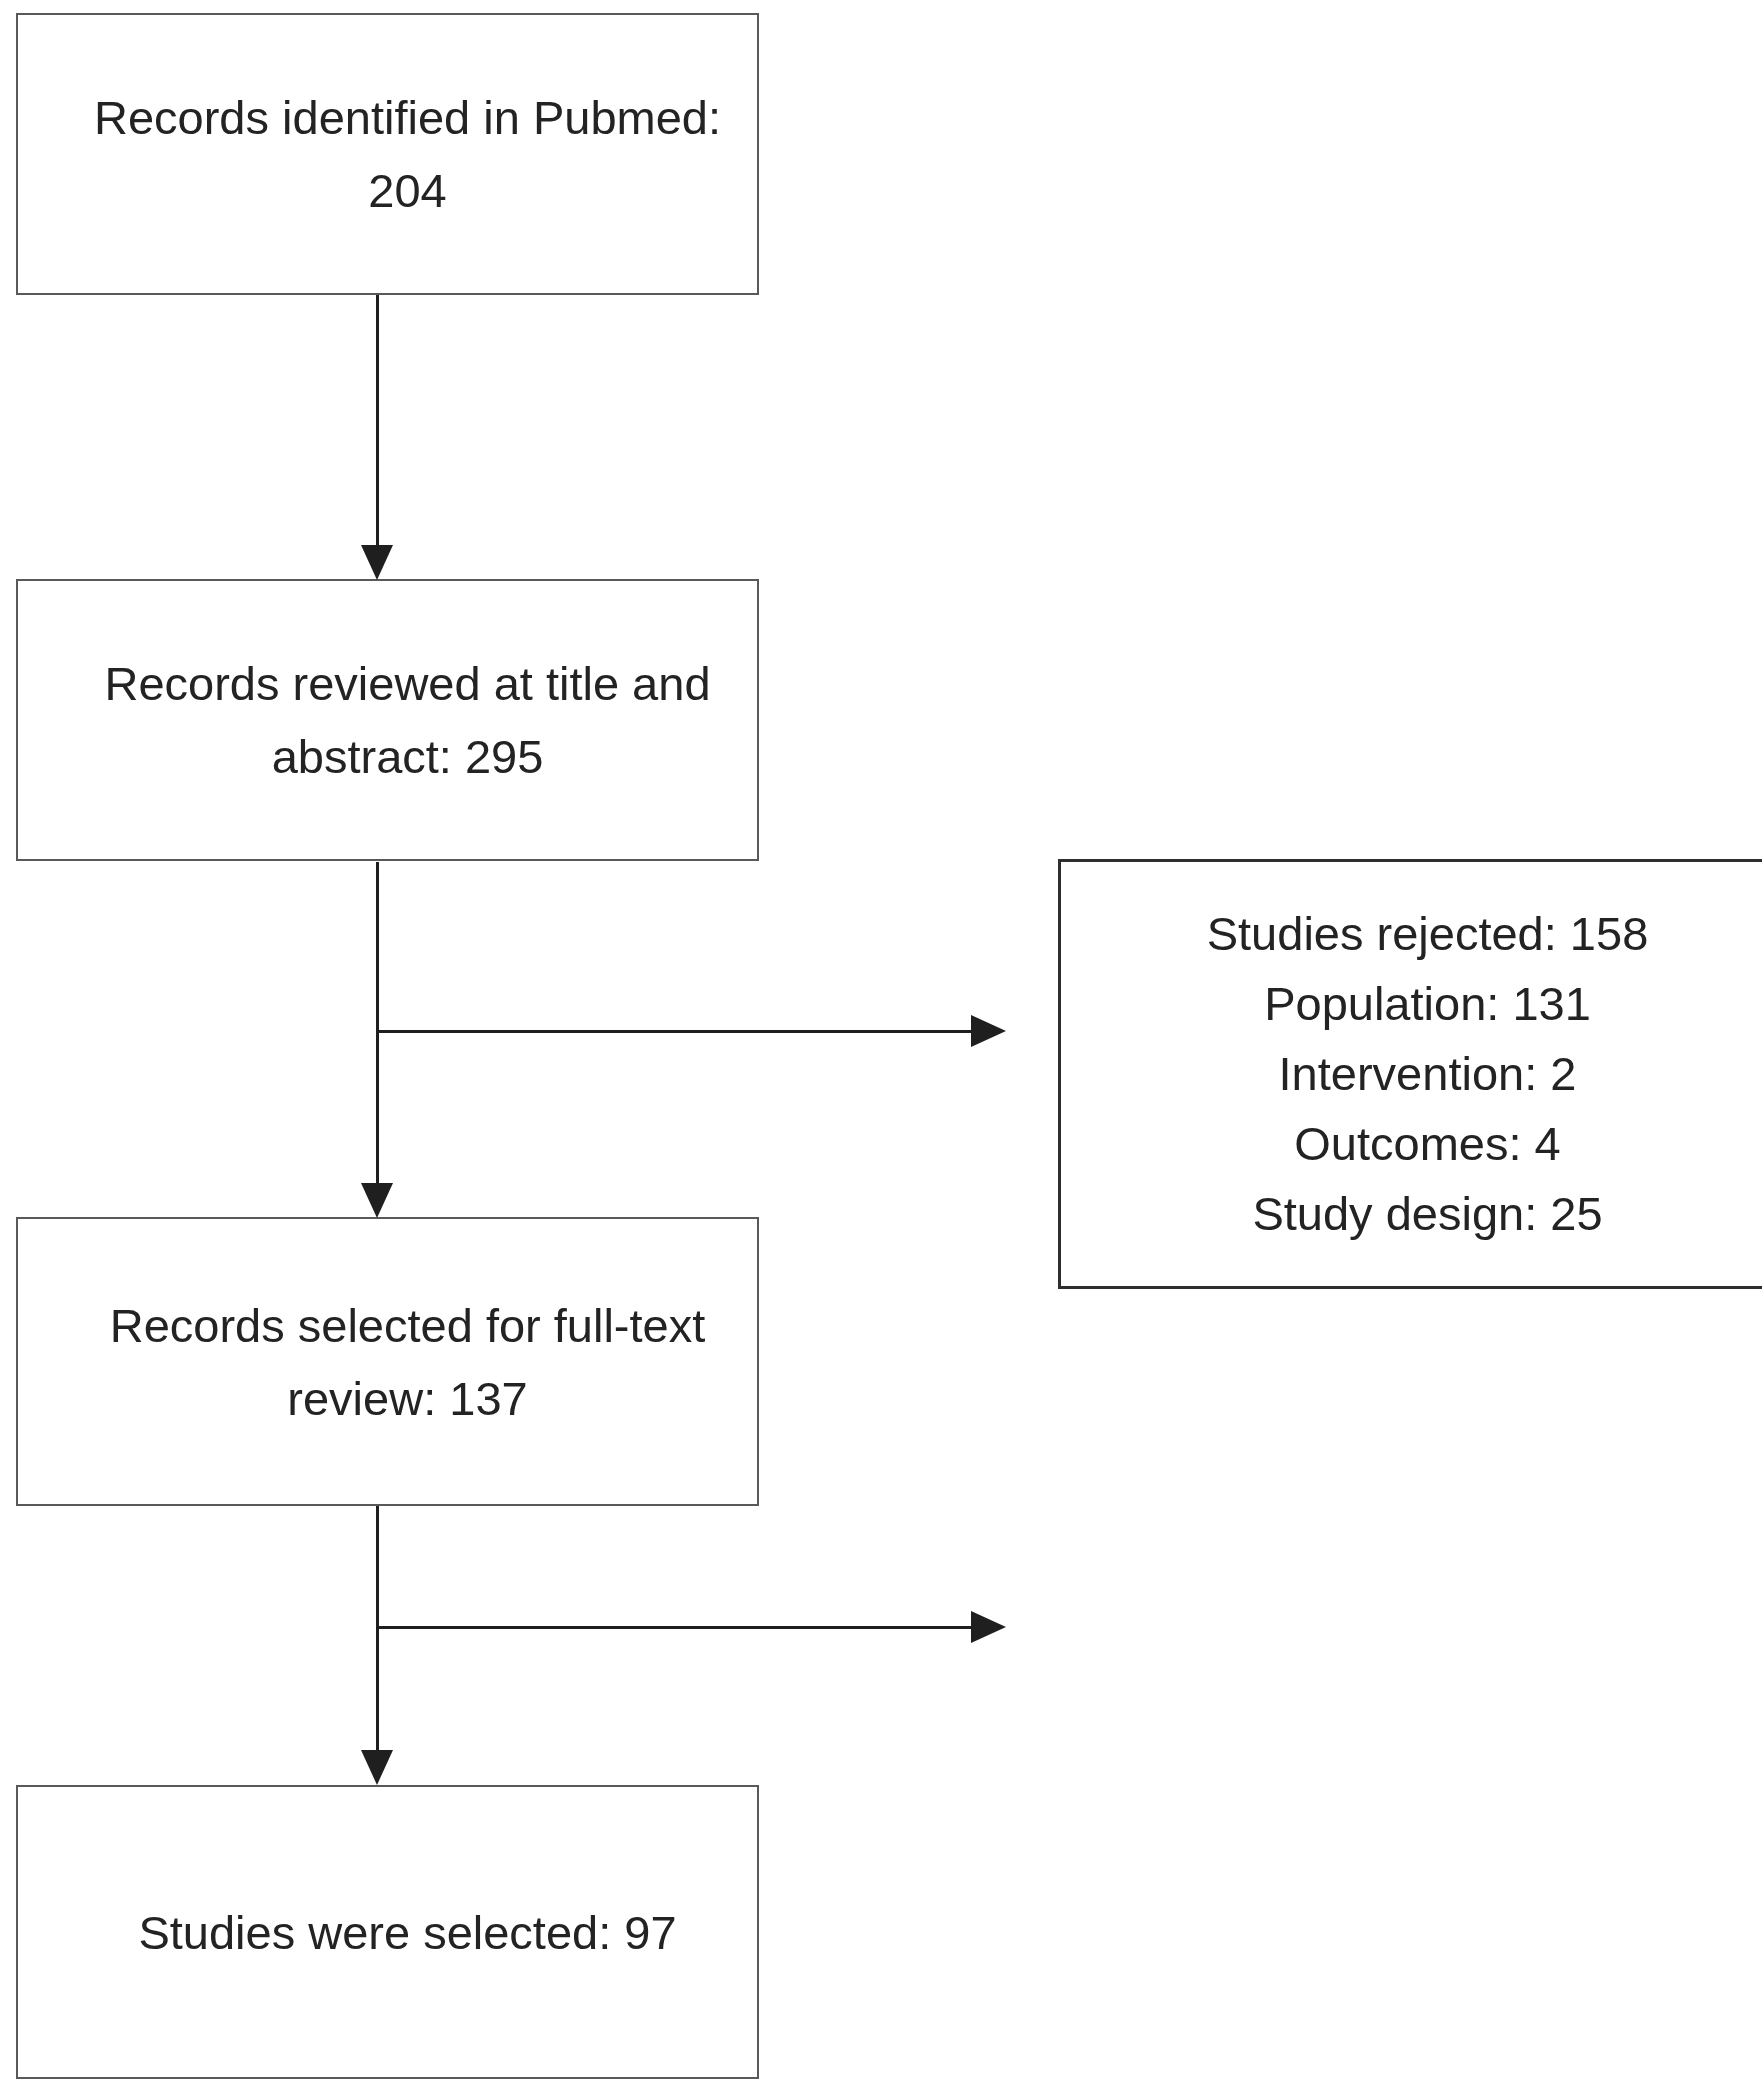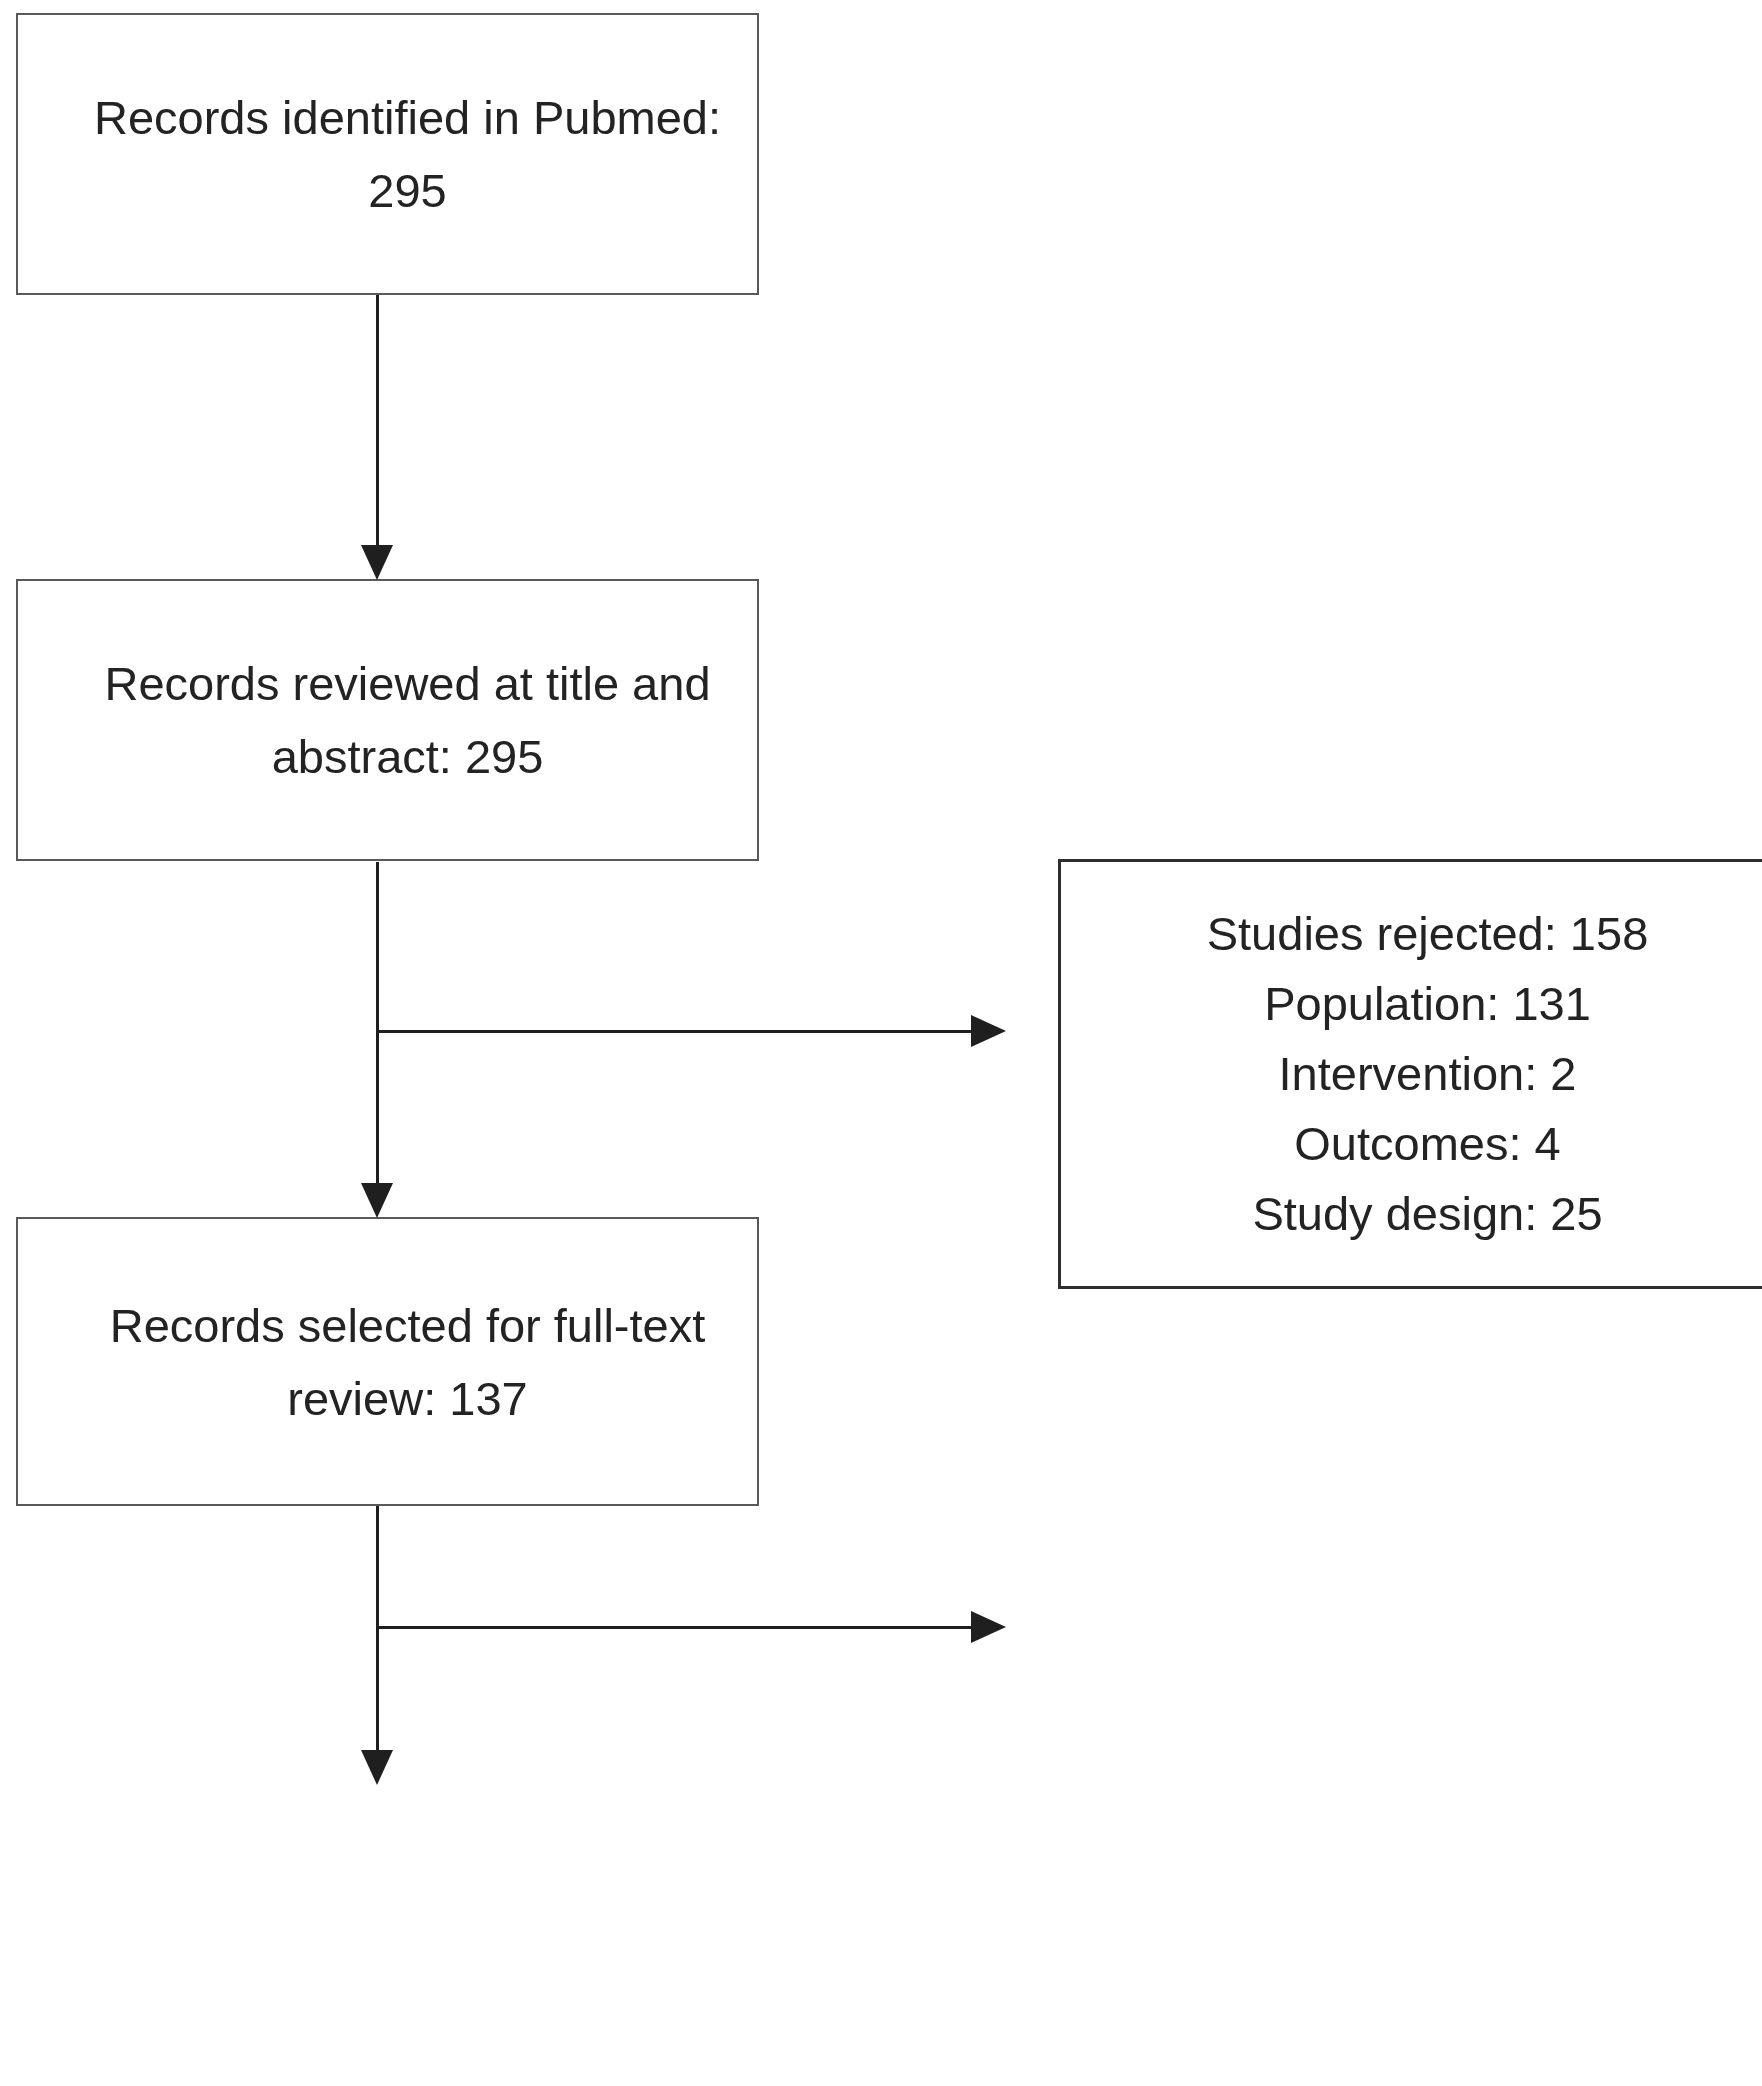--- a/index.html
+++ b/index.html
@@ -77,33 +77,36 @@
   .ah-h1{top:1015px;}
   .ah-h2{top:1611px;}
 </style>
 </head>
 <body>
 
 <div class="canvas">
 
   <div class="flowbox left box-identified">
     <div>Records identified in Pubmed:</div>
-    <div>295</div>
+    <div>204</div>
   </div>
 
   <div class="flowbox left box-reviewed">
     <div>Records reviewed at title and</div>
     <div>abstract: 295</div>
   </div>
 
   <div class="flowbox left box-fulltext">
     <div>Records selected for full-text</div>
     <div>review: 137</div>
   </div>
 
+  <div class="flowbox left box-selected">
+    <div>Studies were selected: 97</div>
+  </div>
 
   <div class="flowbox right box-rejected1">
     <div>Studies rejected: 158</div>
     <div>Population: 131</div>
     <div>Intervention: 2</div>
     <div>Outcomes: 4</div>
     <div>Study design: 25</div>
   </div>
 
 

